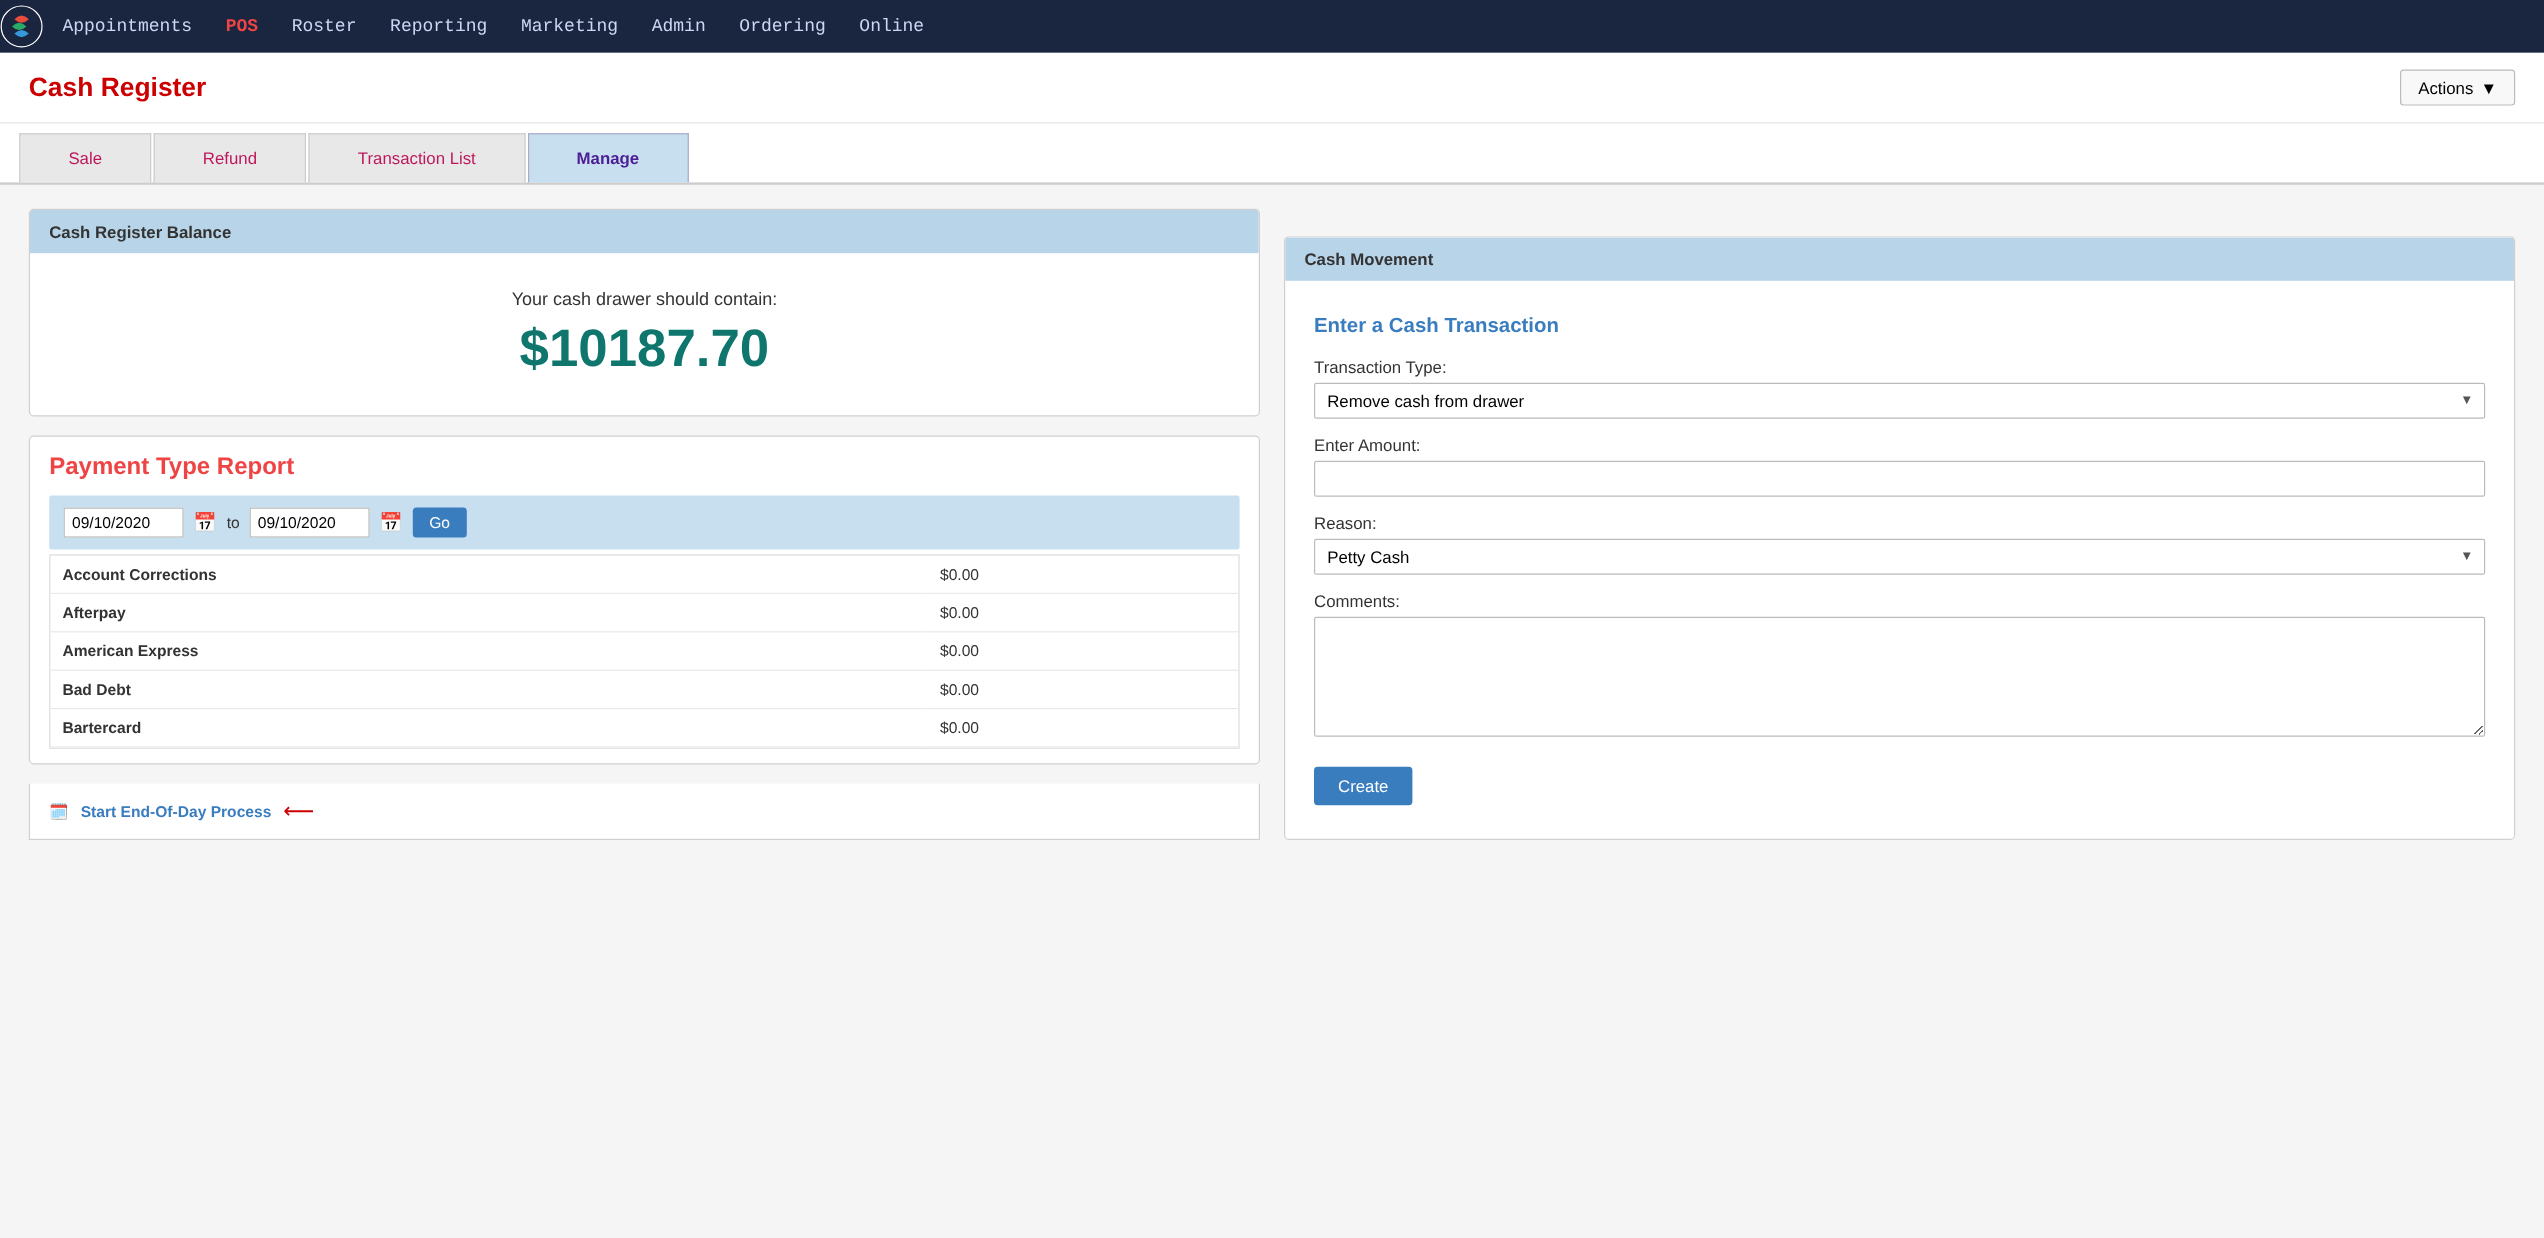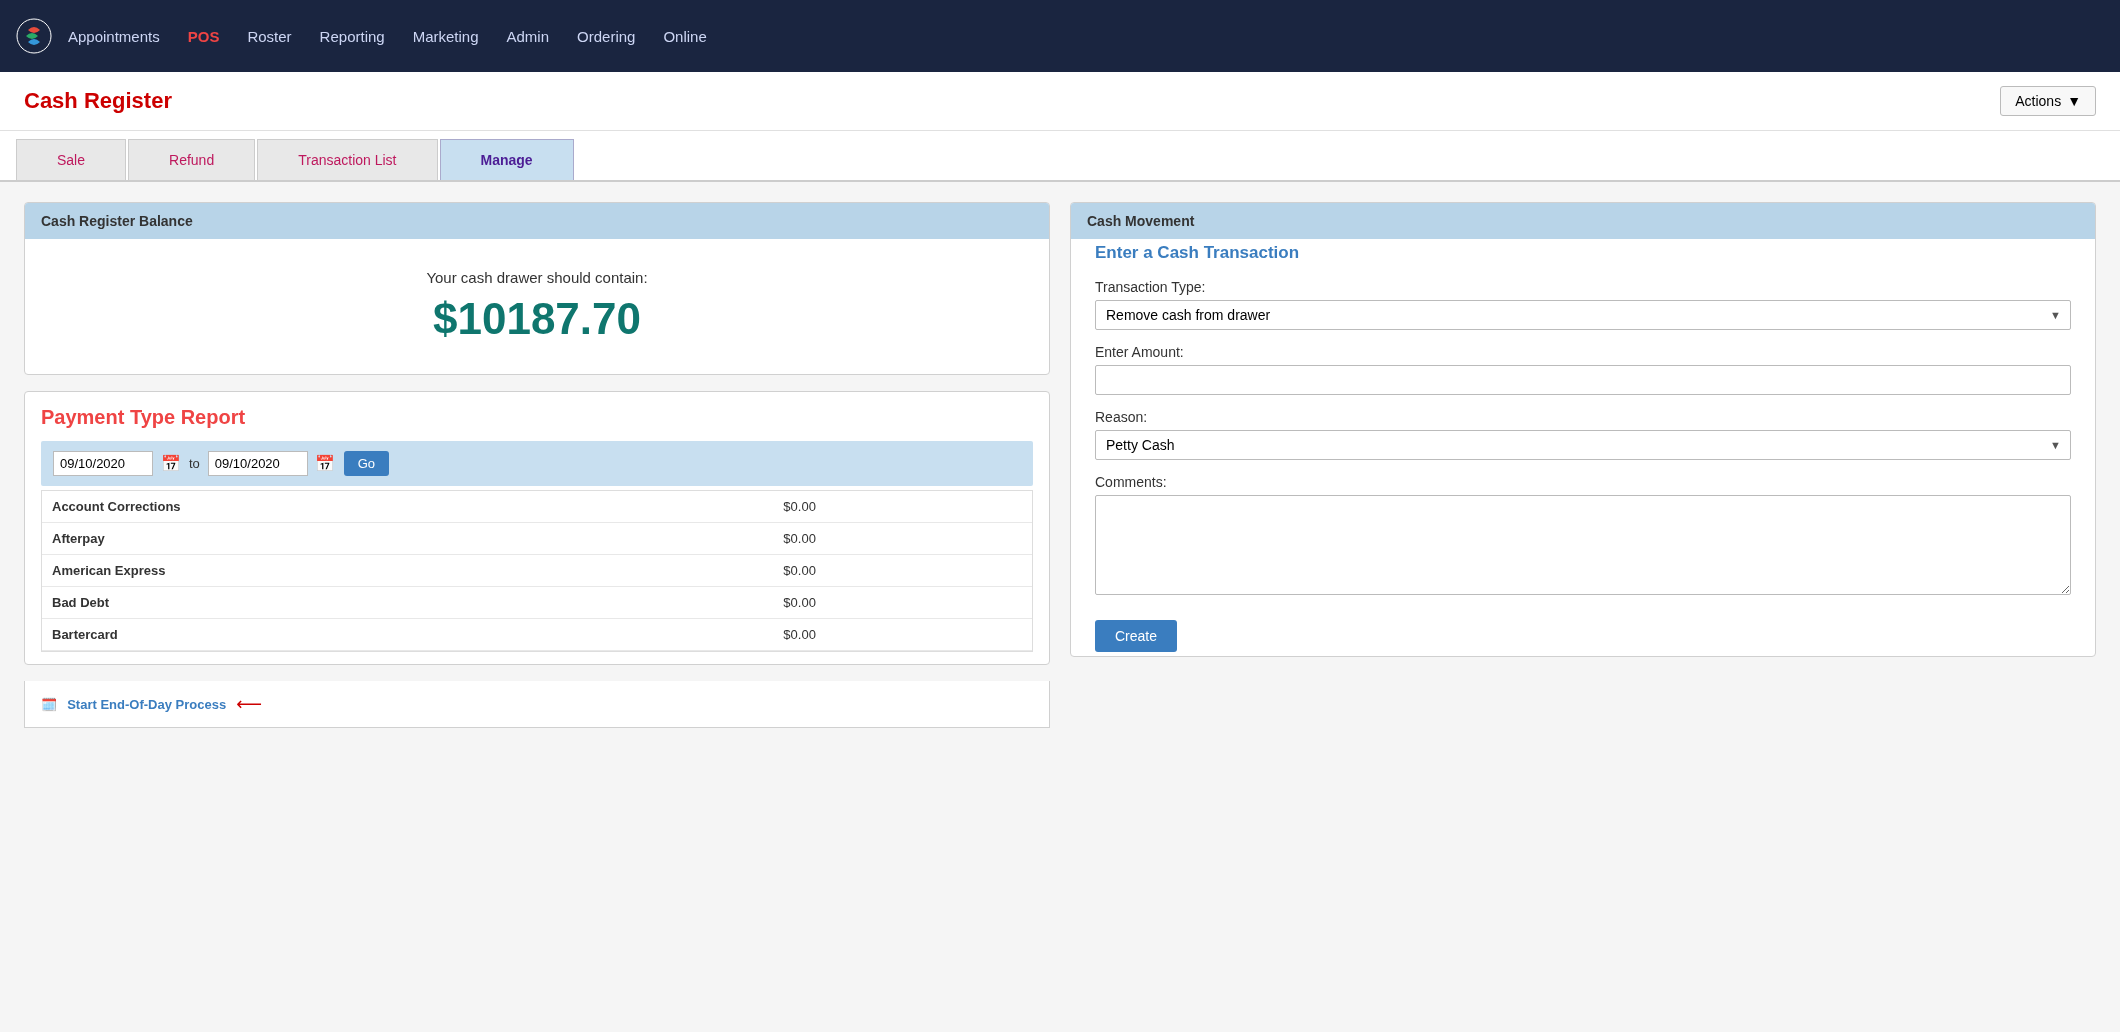--- a/index.html
+++ b/index.html
@@ -3,22 +3,23 @@
   <meta charset="utf-8">
   <style>
     * { box-sizing: border-box; margin: 0; padding: 0; }
     body { font-family: Arial, sans-serif; font-size: 14px; background: #f5f5f5; color: #333; }
 
     
     .nav-bar {
       background: #1a2540;
       display: flex;
       align-items: center;
-      padding: 0 16px;
-      height: 72px;
+      padding: 0 0;
+      height: 44px;
+      font-family: Liberation Mono, monospace;
     }
     .nav-logo {
       width: 36px;
       height: 36px;
       margin-right: 16px;
     }
     .nav-items {
       display: flex;
       gap: 28px;
       list-style: none;
@@ -203,35 +204,36 @@
     .arrow-icon {
       color: #cc0000;
       font-size: 18px;
     }
 
     
     .right-panel {
       flex: 1;
       display: flex;
       flex-direction: column;
+      justify-content: flex-end;
     }
     .right-section-card {
       background: #fff;
       border: 1px solid #d0d0d0;
       border-radius: 4px;
       overflow: hidden;
     }
     .right-section-header {
       background: #b8d4e8;
       padding: 10px 16px;
       font-weight: bold;
       font-size: 14px;
     }
     .right-section-body {
-      padding: 4px 24px;
+      padding: 28px 24px;
     }
     .cash-tx-title {
       color: #3a7dbf;
       font-size: 17px;
       font-weight: bold;
       margin-bottom: 16px;
     }
     .form-group {
       margin-bottom: 14px;
     }

